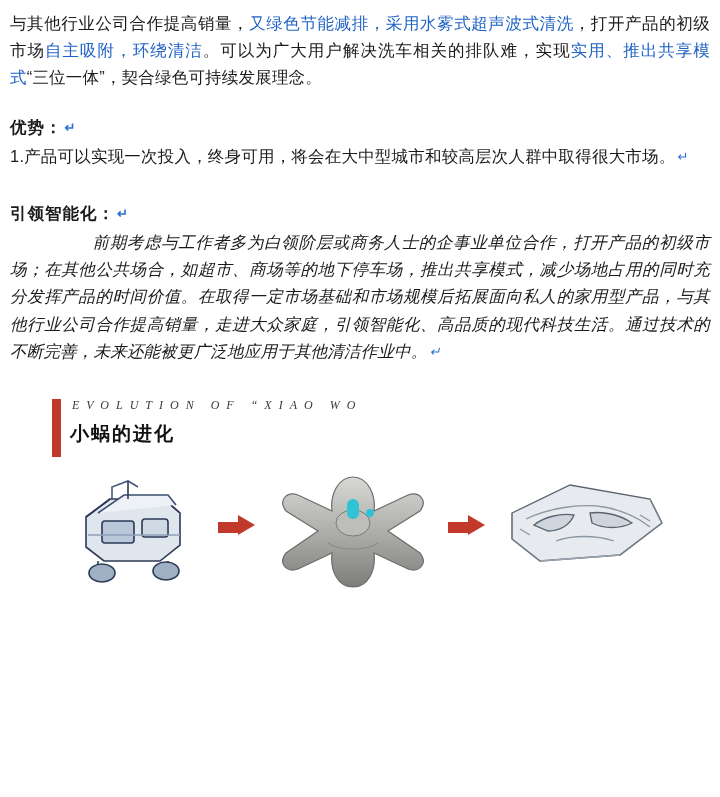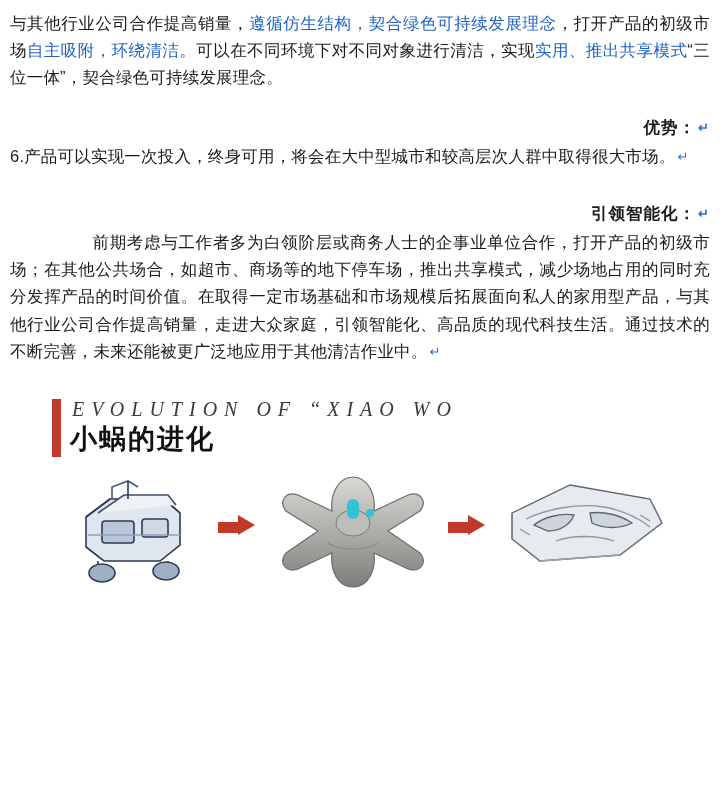--- a/index.html
+++ b/index.html
@@ -34,30 +34,30 @@
     margin-bottom: 3px;
   }
   .blue {
     color: #1f62c4;
   }
   .heading {
     font-weight: bold;
     font-size: 16.5px;
     margin: 12px 0 4px 0;
     letter-spacing: 1px;
-    text-align: right;
   }
   .pilcrow {
     color: #2a6fd6;
     font-size: 13px;
     vertical-align: 1px;
     margin-left: 2px;
   }
   .dev-para {
     text-indent: 5em;
+    font-style: italic;
   }
   .spacer-sm { height: 10px; }
   .spacer-md { height: 18px; }
 
   
   .figure {
     position: relative;
     margin-top: 26px;
     width: 700px;
     height: 215px;
@@ -68,31 +68,31 @@
     top: 8px;
     width: 9px;
     height: 58px;
     background: #c0392b;
   }
   .fig-en {
     position: absolute;
     left: 62px;
     top: 7px;
     font-family: "Liberation Serif", serif;
-    font-size: 20px;
+    font-size: 12px;
     letter-spacing: 7px;
     color: #3a3a3a;
     font-style: italic;
     white-space: nowrap;
   }
   .fig-cn {
     position: absolute;
     left: 60px;
     top: 30px;
-    font-size: 27px;
+    font-size: 19px;
     font-weight: bold;
     color: #111;
     letter-spacing: 2px;
     white-space: nowrap;
   }
   .fig-row {
     position: absolute;
     left: 0;
     top: 78px;
     width: 700px;
@@ -133,33 +133,33 @@
   }
   .arrow1 { left: 208px; }
   .arrow2 { left: 438px; }
 </style>
 </head>
 <body>
 
 <div class="page">
 
   <p class="para">
-    <span>与其他行业公司合作提高销量，</span><span class="blue">遵循仿生结构，契合绿色可持续发展理念</span><span>，打开产品的初级市场</span><span class="blue">自主吸附，环绕清洁</span><span>。可以在不同环境下对不同对象进行清洁，实现</span><span class="blue">实用、推出共享模式</span><span>“三位一体”，契合绿色可持续发展理念。</span>
+    <span>与其他行业公司合作提高销量，</span><span class="blue">又绿色节能减排，采用水雾式超声波式清洗</span><span>，打开产品的初级市场</span><span class="blue">自主吸附，环绕清洁</span><span>。可以为广大用户解决洗车相关的排队难，实现</span><span class="blue">实用、推出共享模式</span><span>“三位一体”，契合绿色可持续发展理念。</span>
   </p>
 
   <div class="spacer-sm"></div>
 
   <div class="heading">
     <span>优势：</span><span class="pilcrow">↵</span>
   </div>
 
 
 
   <p class="para">
-    <span>6.产品可以实现一次投入，终身可用，将会在大中型城市和较高层次人群中取得很大市场。</span><span class="pilcrow">↵</span>
+    <span>1.产品可以实现一次投入，终身可用，将会在大中型城市和较高层次人群中取得很大市场。</span><span class="pilcrow">↵</span>
   </p>
 
   <div class="spacer-md"></div>
 
   <div class="heading">
     <span>引领智能化：</span><span class="pilcrow">↵</span>
   </div>
 
   <p class="para dev-para">
     <span>前期考虑与工作者多为白领阶层或商务人士的企事业单位合作，打开产品的初级市场；在其他公共场合，如超市、商场等的地下停车场，推出共享模式，减少场地占用的同时充分发挥产品的时间价值。在取得一定市场基础和市场规模后拓展面向私人的家用型产品，与其他行业公司合作提高销量，走进大众家庭，引领智能化、高品质的现代科技生活。通过技术的不断完善，未来还能被更广泛地应用于其他清洁作业中。</span><span class="pilcrow">↵</span>

